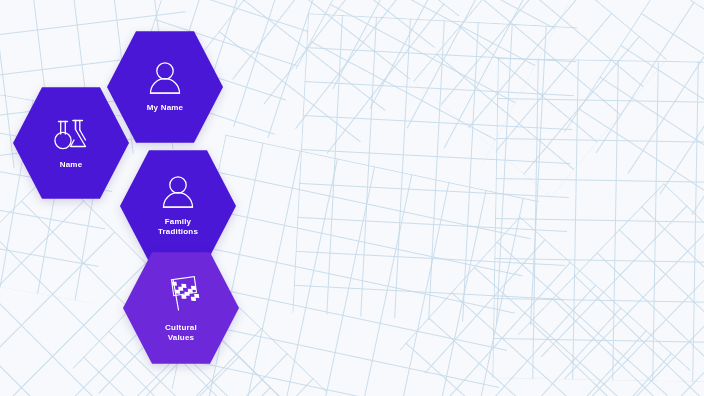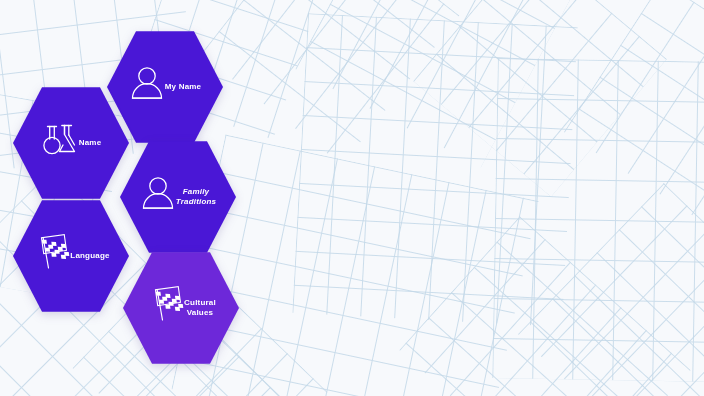--- a/index.html
+++ b/index.html
@@ -34,21 +34,21 @@
   #cluster {
     position: absolute;
     inset: 0;
   }
   .hex {
     position: absolute;
     background: #4a17d6;
     -webkit-clip-path: polygon(25% 2%, 75% 2%, 100% 50%, 75% 98%, 25% 98%, 0% 50%);
     clip-path: polygon(25% 2%, 75% 2%, 100% 50%, 75% 98%, 25% 98%, 0% 50%);
     display: flex;
-    flex-direction: row;
+    flex-direction: column;
     align-items: center;
     justify-content: center;
   }
   .hex-wrap {
     position: absolute;
     filter: drop-shadow(0 3px 5px rgba(60,40,130,.18));
   }
   .hex-icon {
     display: block;
     margin-bottom: 5px;
@@ -106,52 +106,29 @@
               <line x1="27.8" y1="3.5" x2="27.8" y2="13" stroke="#ffffff" fill="none" stroke-width="1.3" stroke-linecap="round" stroke-linejoin="round"></line>
               <path d="M27.8 13 L33.5 23" stroke="#ffffff" fill="none" stroke-width="1.3" stroke-linecap="round" stroke-linejoin="round"></path>
               <line x1="6.5" y1="4.5" x2="15.5" y2="4.5" stroke="#ffffff" fill="none" stroke-width="1.3" stroke-linecap="round" stroke-linejoin="round"></line>
               <line x1="8.7" y1="4.5" x2="8.7" y2="17" stroke="#ffffff" fill="none" stroke-width="1.3" stroke-linecap="round" stroke-linejoin="round"></line>
               <line x1="13.3" y1="4.5" x2="13.3" y2="17" stroke="#ffffff" fill="none" stroke-width="1.3" stroke-linecap="round" stroke-linejoin="round"></line>
               <circle cx="11" cy="23.5" r="8.1" stroke="#ffffff" fill="none" stroke-width="1.3" stroke-linecap="round" stroke-linejoin="round"></circle>
             </svg></span>
           <div class="hex-label">Name</div>
         </div>
       </div>
-      <div class="hex-wrap" style="left: 120px; top: 139px; width: 116px; height: 116px; font-style: italic;">
+      <div class="hex-wrap" style="left: 120px; top: 148px; width: 116px; height: 116px;">
         <div class="hex" style="width: 116px; height: 116px; background: rgb(74, 23, 214);">
           <span class="hex-icon"><svg width="36" height="33" viewBox="0 0 36 33">
               <circle cx="18" cy="10" r="8.2" stroke="#ffffff" fill="none" stroke-width="1.3" stroke-linecap="round" stroke-linejoin="round"></circle>
               <path d="M3.5 32.2 A14.5 14.5 0 0 1 32.5 32.2 Z" stroke="#ffffff" fill="none" stroke-width="1.3" stroke-linecap="round" stroke-linejoin="round"></path>
               <line x1="3.5" y1="32.2" x2="32.5" y2="32.2" stroke="#ffffff" fill="none" stroke-width="1.3" stroke-linecap="round" stroke-linejoin="round"></line>
             </svg></span>
           <div class="hex-label">Family
 Traditions</div>
-        </div>
-      </div>
-      <div class="hex-wrap" style="left: 13px; top: 198px; width: 116px; height: 116px;">
-        <div class="hex" style="width: 116px; height: 116px; background: rgb(74, 23, 214);">
-          <span class="hex-icon"><svg width="38" height="40" viewBox="0 0 38 40">
-              <g transform="rotate(-8 19 16)">
-                <rect x="11" y="4.5" width="23" height="16" fill="none" stroke="#ffffff" stroke-width="1.1"></rect>
-                <g transform="skewY(10)">
-                  <rect x="11.00" y="4.50" width="4.60" height="4.00" fill="#ffffff" stroke="none"></rect>
-                  <rect x="20.20" y="6.30" width="4.60" height="4.00" fill="#ffffff" stroke="none"></rect>
-                  <rect x="29.40" y="8.10" width="4.60" height="4.00" fill="#ffffff" stroke="none"></rect>
-                  <rect x="16.60" y="9.40" width="4.60" height="4.00" fill="#ffffff" stroke="none"></rect>
-                  <rect x="25.80" y="11.20" width="4.60" height="4.00" fill="#ffffff" stroke="none"></rect>
-                  <rect x="13.00" y="12.50" width="4.60" height="4.00" fill="#ffffff" stroke="none"></rect>
-                  <rect x="22.20" y="14.30" width="4.60" height="4.00" fill="#ffffff" stroke="none"></rect>
-                  <rect x="31.40" y="16.10" width="4.60" height="4.00" fill="#ffffff" stroke="none"></rect>
-                  <rect x="18.60" y="17.40" width="4.60" height="4.00" fill="#ffffff" stroke="none"></rect>
-                  <rect x="27.80" y="19.20" width="4.60" height="4.00" fill="#ffffff" stroke="none"></rect>
-                </g>
-              </g>
-              <line x1="11.2" y1="6" x2="16.5" y2="36" stroke="#ffffff" stroke-width="1.2" stroke-linecap="round"></line>
-            </svg></span>
-          <div class="hex-label">Language</div>
         </div>
       </div>
       <div class="hex-wrap" style="left: 123px; top: 250px; width: 116px; height: 116px;">
         <div class="hex" style="width: 116px; height: 116px; background: #6d28d9;">
           <span class="hex-icon"><svg width="38" height="40" viewBox="0 0 38 40">
               <g transform="rotate(-8 19 16)">
                 <rect x="11" y="4.5" width="23" height="16" fill="none" stroke="#ffffff" stroke-width="1.1"></rect>
                 <g transform="skewY(10)">
                   <rect x="11.00" y="4.50" width="4.60" height="4.00" fill="#ffffff" stroke="none"></rect>
                   <rect x="20.20" y="6.30" width="4.60" height="4.00" fill="#ffffff" stroke="none"></rect>

